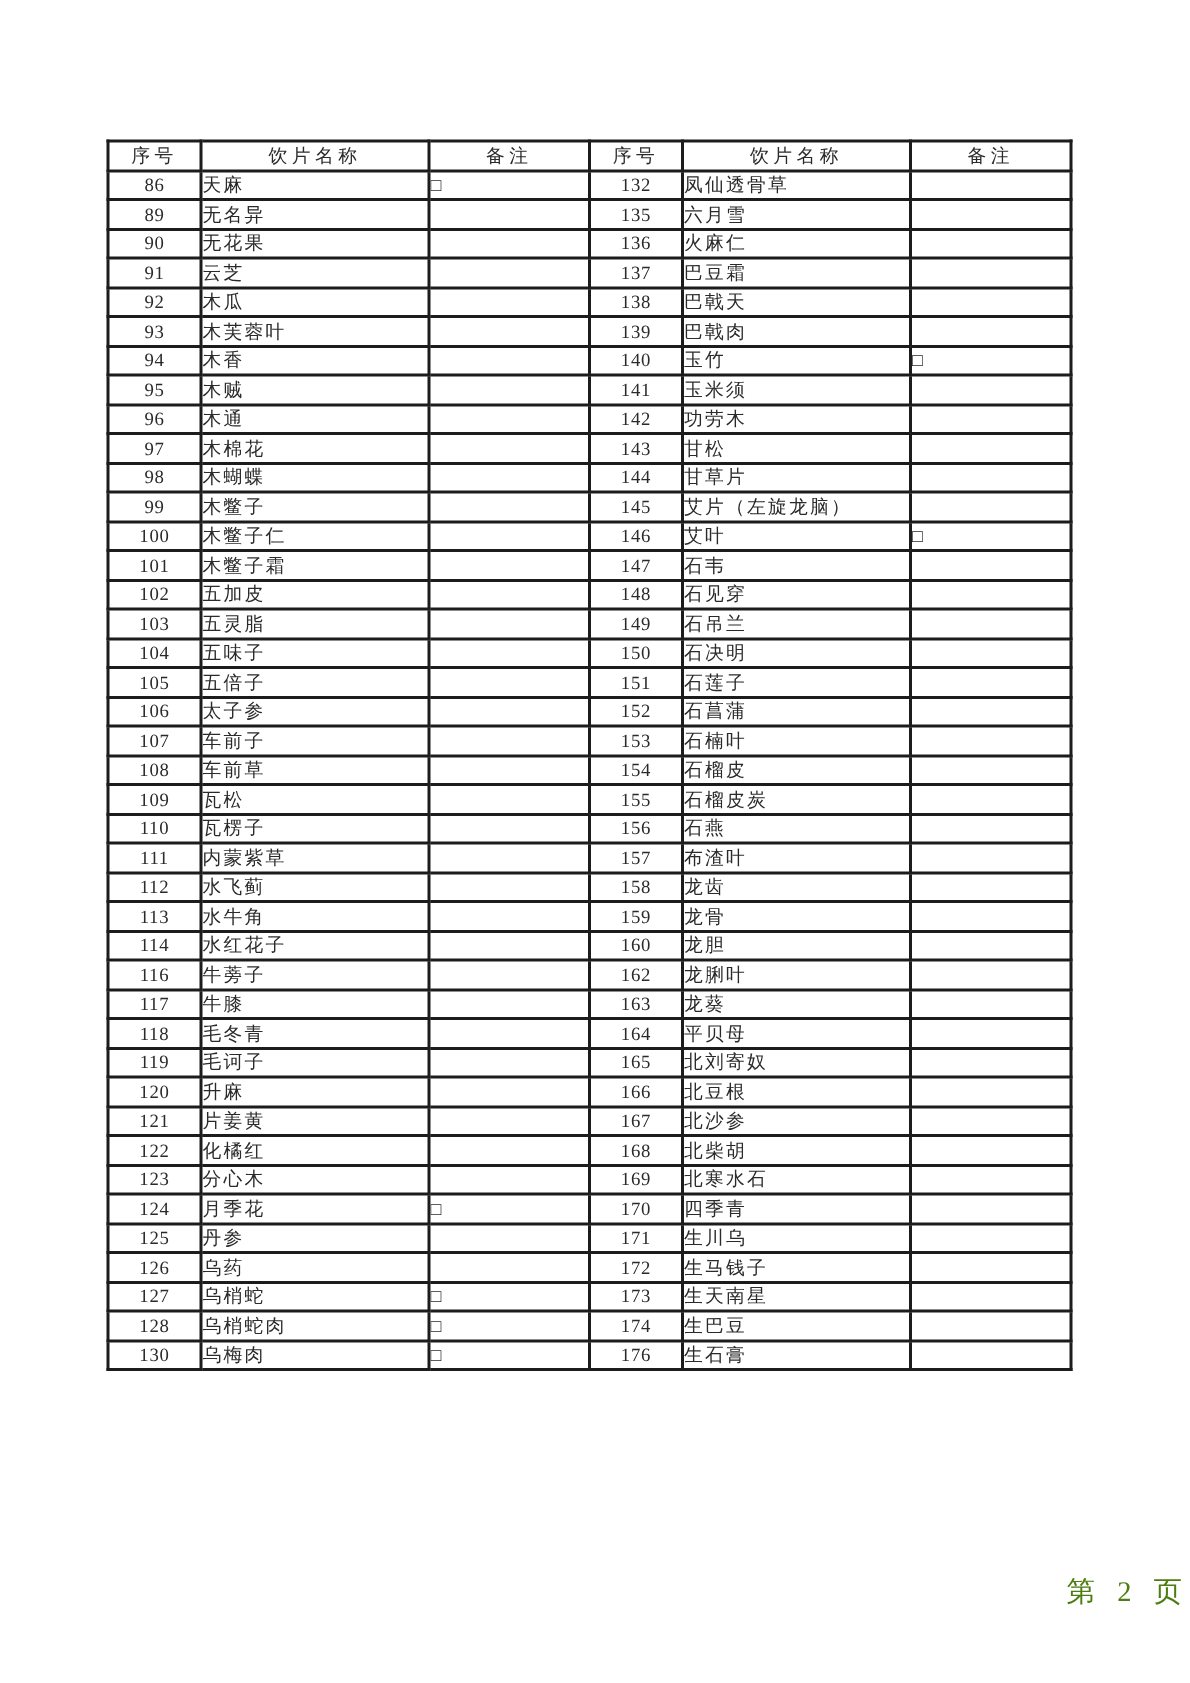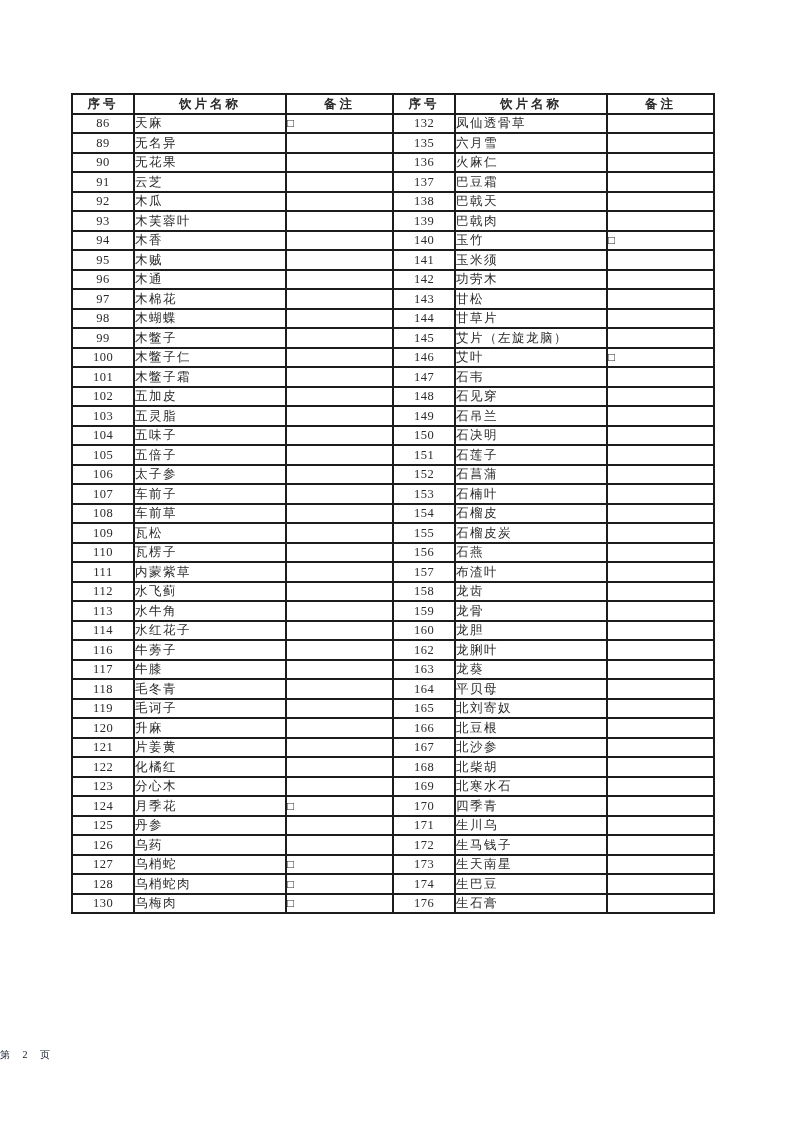--- a/index.html
+++ b/index.html
@@ -24,21 +24,21 @@
     border: 2px solid #1c1c1c;
     height: 17.5px;
     padding: 0;
     font-size: 12.5px;
     line-height: 1;
     overflow: hidden;
     white-space: nowrap;
     vertical-align: middle;
   }
   .herb-table th {
-    font-weight: bold;
+    font-weight: normal;
     letter-spacing: 3px;
   }
   .no-cell {
     text-align: center;
     font-size: 12px;
     letter-spacing: 0.5px;
   }
   .name-cell {
     text-align: left;
     padding-left: 8px;
@@ -50,24 +50,24 @@
   }
   .checkbox {
     font-size: 12px;
     color: #2a2a2a;
   }
   .footer {
     position: absolute;
     top: 1048px;
     left: 0;
     width: 100%;
-    text-align: left;
-    font-size: 10px;
+    text-align: right;
+    font-size: 19px;
     letter-spacing: 5px;
-    color: #0f172a;
+    color: #4d7c0f;
   }
 </style>
 </head>
 <body>
 
 <div class="page">
 
   <table class="herb-table">
     <colgroup>
       <col style="width:62px">

